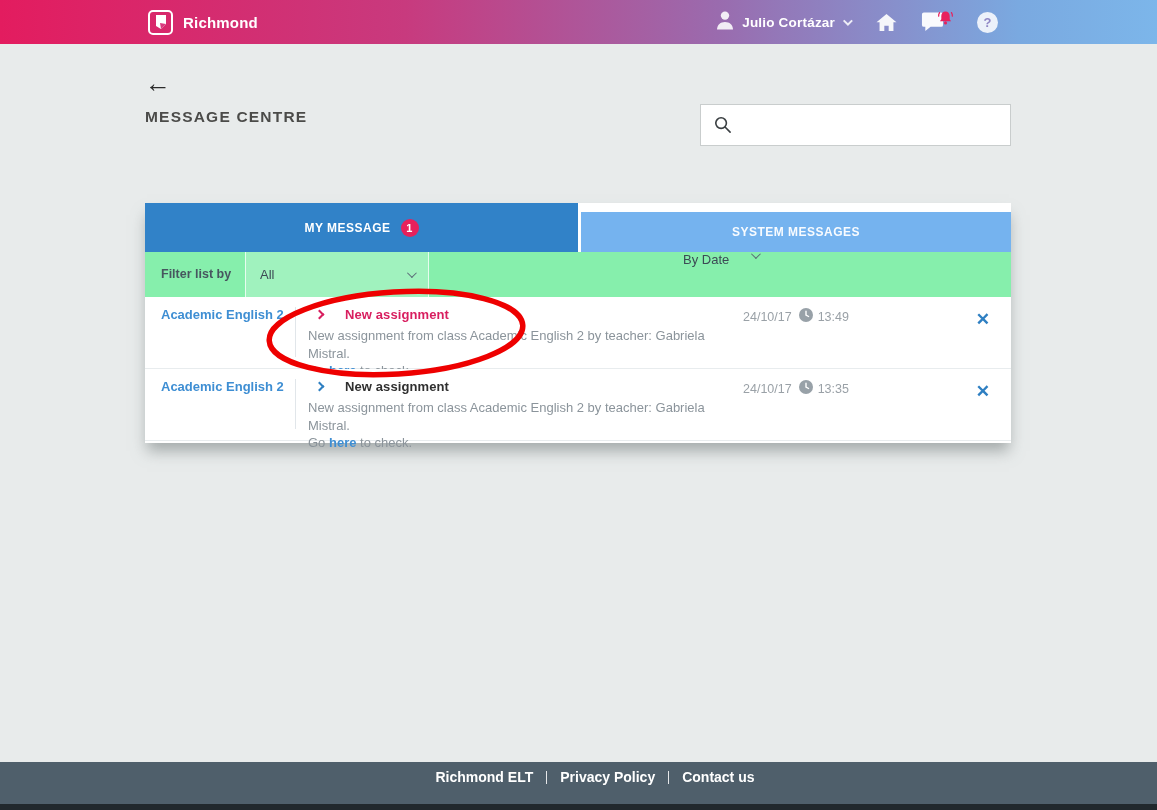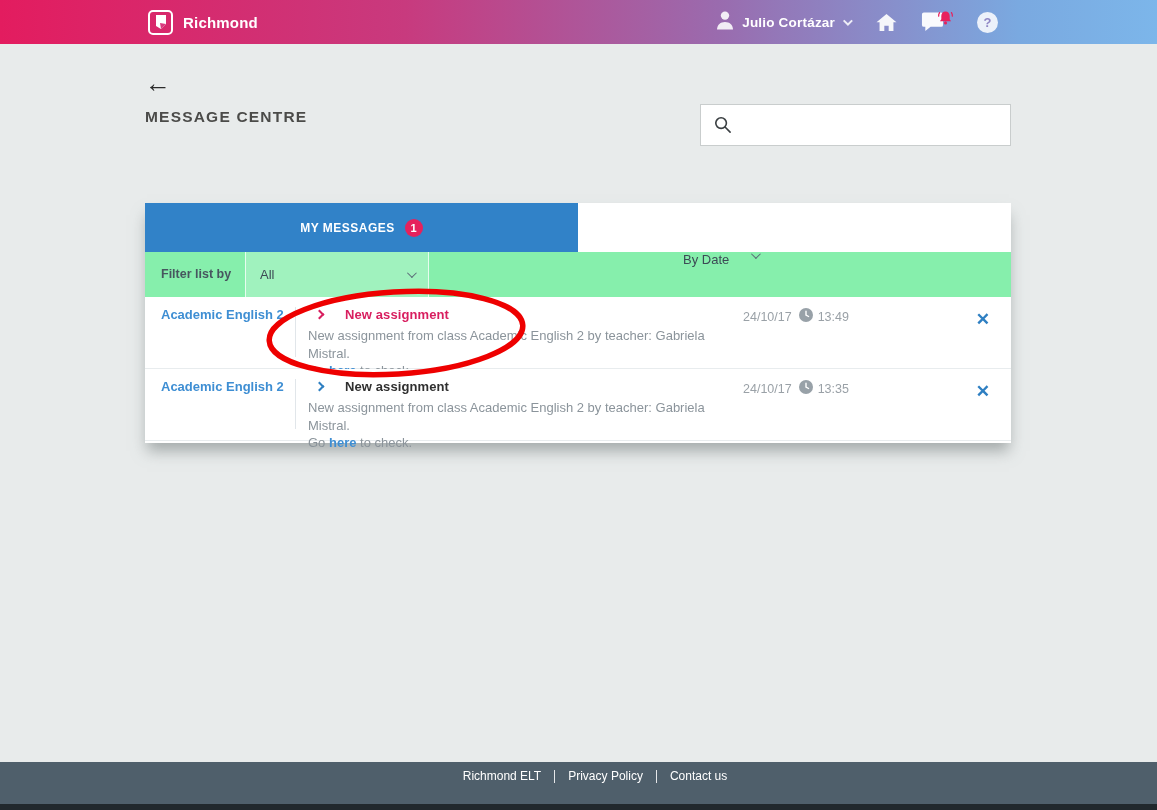--- a/index.html
+++ b/index.html
@@ -64,21 +64,21 @@
   .row-meta { position:absolute; left:598px; top:11px; display:flex; align-items:center; gap:7px; }
   .row-date, .row-time { font-size:12.5px; color:#9aa1a7; }
   .row-time { margin-left:-2px; }
   .close-x { position:absolute; right:21px; top:12px; font-size:17px; font-weight:bold; color:#2e7fc2; cursor:pointer; }
 
   
   .annotation { position:absolute; left:250px; top:278px; z-index:5; pointer-events:none; }
 
   
   .footer { position:absolute; left:0; top:762px; width:1157px; height:42px; background:#4f5f6b; color:#fff; text-align:center; }
-  .flinks { margin-top:7px; font-size:12px; font-weight:normal; display:flex; justify-content:center; align-items:center;margin-left:33px; }
+  .flinks { margin-top:7px; font-size:14px; font-weight:bold; display:flex; justify-content:center; align-items:center;margin-left:33px; }
   .flink { color:#fff; cursor:pointer; }
   .fsep { display:inline-block; width:1px; height:13px; background:rgba(255,255,255,.85); margin:0 13px; }
   .copyright { margin-top:5px; font-size:10.5px; font-weight:bold; color:#f2f4f5; }
   .bottom-strip { position:absolute; left:0; top:804px; width:1157px; height:6px; background:#21282d; }
 </style>
 </head>
 <body>
 
 <div class="screen">
 
@@ -131,22 +131,25 @@
     <svg width="18" height="18" viewBox="0 0 19 19" fill="none" stroke="#3a3f42" stroke-width="1.7">
       <circle cx="7.5" cy="7.5" r="5.6"></circle>
       <path d="M11.9 11.9 L17 17" stroke-linecap="round"></path>
     </svg>
     <input type="text" placeholder="" style="">
   </div>
 
   <section class="panel">
 
     <div class="tab tab-active">
-      <span>MY MESSAGES</span>
+      <span>MY MESSAGE</span>
       <span class="badge">1</span>
+    </div>
+    <div class="tab tab-inactive">
+      <span>SYSTEM MESSAGES</span>
     </div>
 
     <div class="filter-row">
       <span class="filter-label">Filter list by</span>
       <div class="dropdown">
         <span>All</span>
         <i class="chev-dn"></i>
       </div>
       <div class="sort-dd">
         <span>By Date</span>

